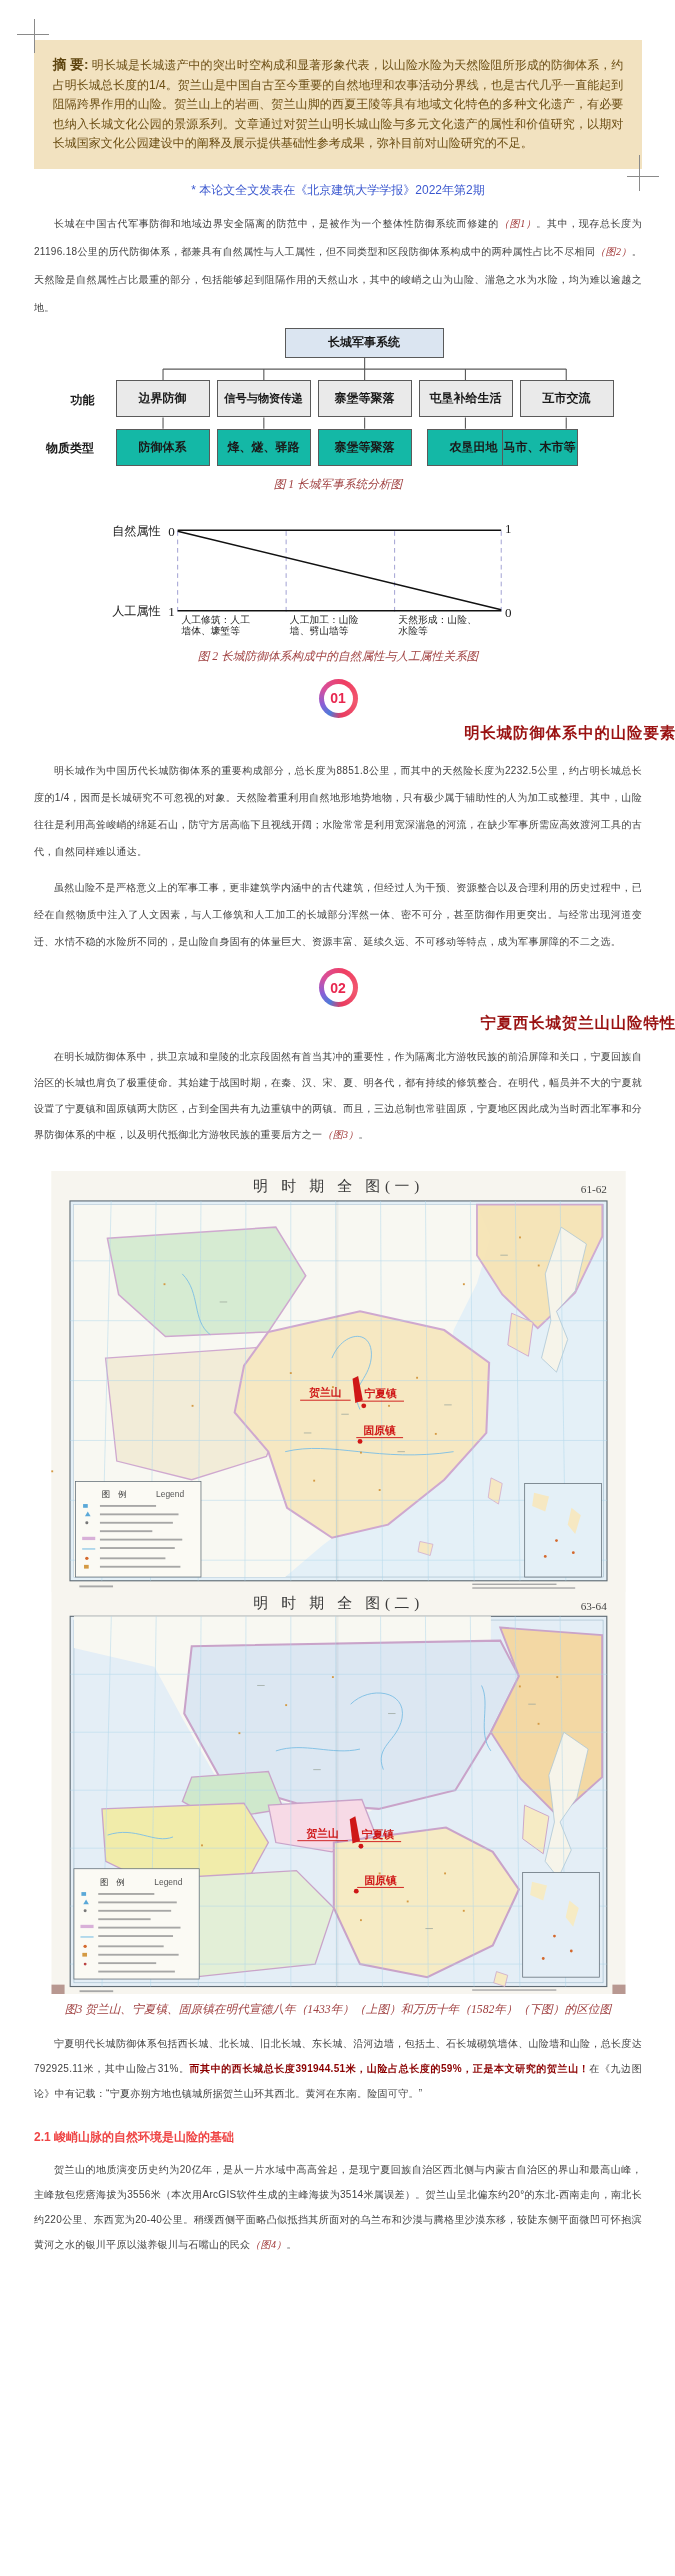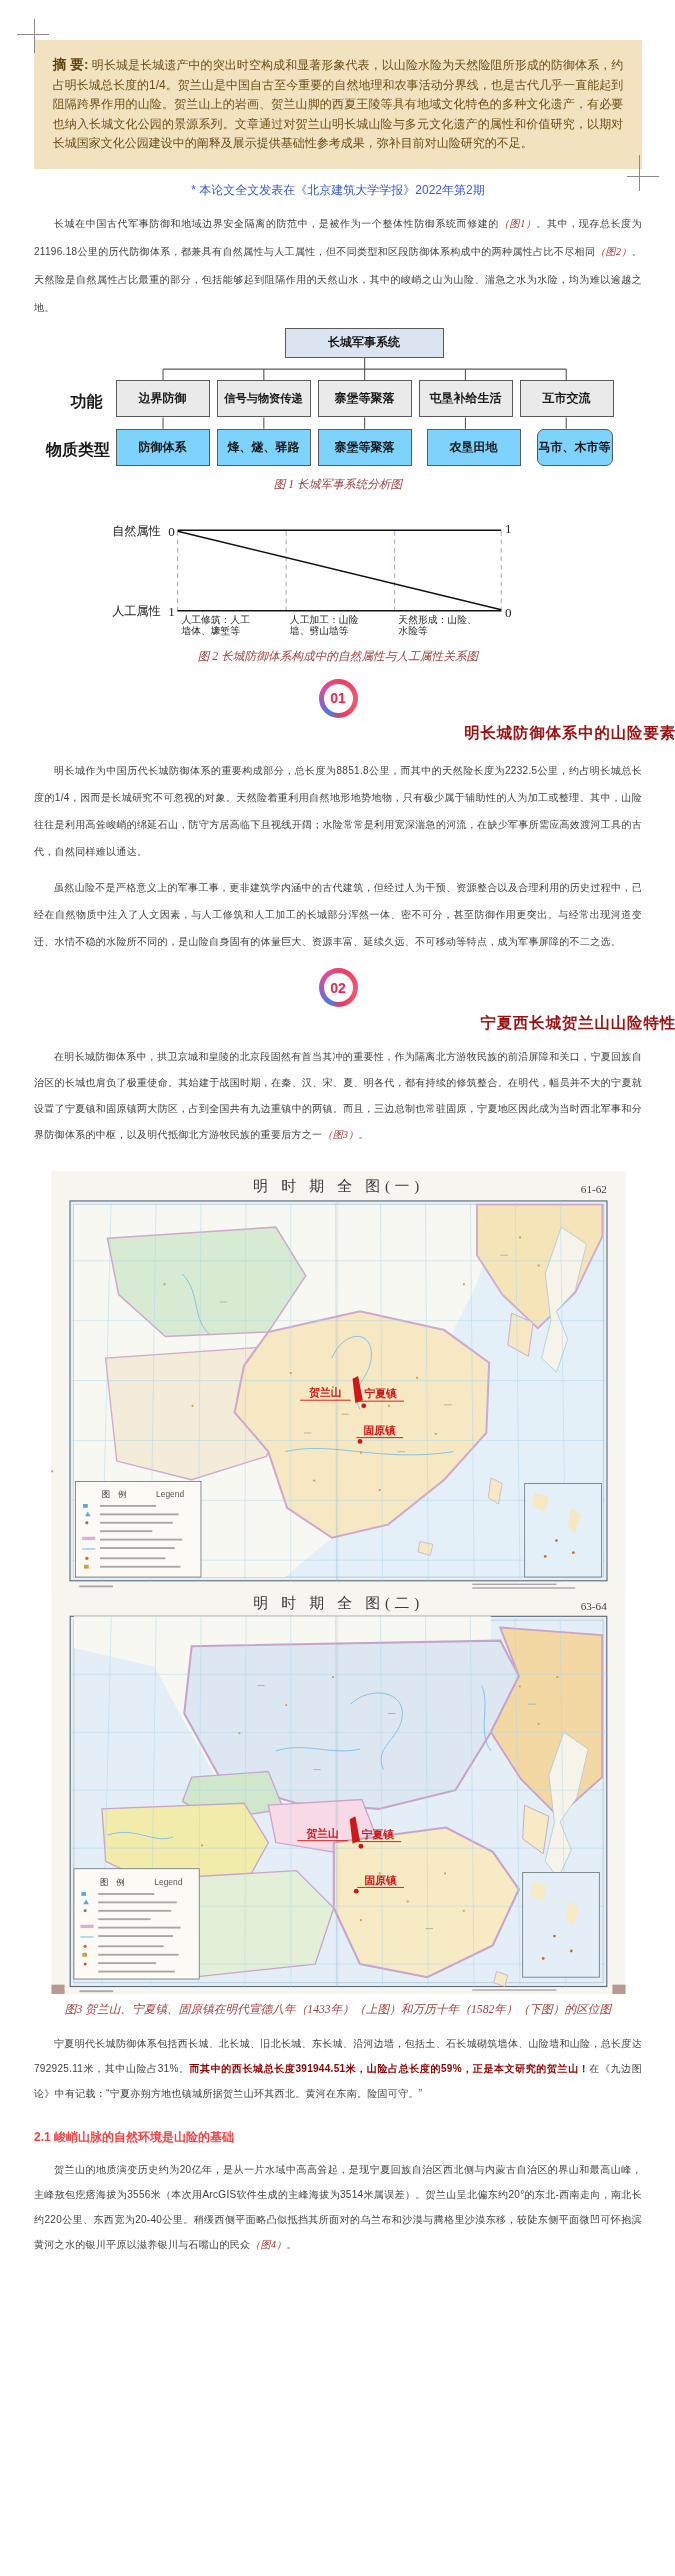--- a/index.html
+++ b/index.html
@@ -24,22 +24,22 @@
   .figref{color:#9e3232;font-style:italic;font-family:"Liberation Serif","DejaVu Serif",serif;}
   .boldred{color:#8b0000;font-weight:bold;}
   .p-space{margin-top:11.2px;}
   
   .fig1{width:599px;margin:5.6px auto 0 auto;position:relative;}
   .fig1 svg{display:block;}
   .f1box{position:absolute;box-sizing:border-box;border:1.2px solid #5a5a5a;display:flex;align-items:center;justify-content:center;
          font-weight:bold;font-size:12px;color:#1a1a1a;text-align:center;}
   .f1root{background:#dbe5f1;}
   .f1fn{background:#eaeaea;}
-  .f1mat{background:#7dd3fc;}
-  .f1rowlabel{position:absolute;font-weight:bold;font-size:16px;color:#1a1a1a;}
+  .f1mat{background:#14b8a6;}
+  .f1rowlabel{position:absolute;font-weight:bold;font-size:12px;color:#1a1a1a;}
   .figcaption{margin-top:8.4px;text-align:center;font-size:11.7px;color:#a04141;font-style:italic;
               font-family:"Liberation Serif","DejaVu Serif",serif;line-height:18px;}
   
   .fig2{margin:24px auto 0 auto;width:505px;}
   
   .sec-badge{margin:13px auto 0 auto;width:39px;height:39px;border-radius:50%;
      background:conic-gradient(from 210deg,#4f7bd9,#8a5fd6 40deg,#d94f9a 95deg,#ef3e62 170deg,#f2586f 250deg,#e93a5f 320deg,#4f7bd9 360deg);
      display:flex;align-items:center;justify-content:center;}
   .sec-badge .inner{width:29px;height:29px;border-radius:50%;background:#fff;display:flex;align-items:center;justify-content:center;
      font-weight:bold;font-size:14px;color:#e8274f;}
@@ -93,21 +93,21 @@
     <div class="f1rowlabel" style="left:7.5px;top:112px;">物质类型</div>
     <div class="f1box f1fn" style="left:77px;top:52px;width:94px;height:37px;">边界防御</div>
     <div class="f1box f1fn" style="left:178px;top:52px;width:94px;height:37px;font-size:11.2px;">信号与物资传递</div>
     <div class="f1box f1fn" style="left:279px;top:52px;width:94px;height:37px;">寨堡等聚落</div>
     <div class="f1box f1fn" style="left:380px;top:52px;width:94px;height:37px;">屯垦补给生活</div>
     <div class="f1box f1fn" style="left:481px;top:52px;width:94px;height:37px;">互市交流</div>
     <div class="f1box f1mat" style="left:77px;top:101px;width:94px;height:37px;">防御体系</div>
     <div class="f1box f1mat" style="left:178px;top:101px;width:94px;height:37px;">烽、燧、驿路</div>
     <div class="f1box f1mat" style="left:279px;top:101px;width:94px;height:37px;">寨堡等聚落</div>
     <div class="f1box f1mat" style="left:388px;top:101px;width:94px;height:37px;">农垦田地</div>
-    <div class="f1box f1mat" style="left:498px;top:101px;width:76px;height:37px;border-radius:7px;">马市、木市等</div>
+    <div class="f1box f1mat" style="left:463px;top:101px;width:76px;height:37px;">马市、木市等</div>
   </div>
   <div class="figcaption">图 1 长城军事系统分析图</div>
 
   <div class="fig2">
     <svg width="505" height="118" viewBox="0 0 540 126">
       <g font-size="13" fill="#222" font-family="Liberation Serif, DejaVu Serif, serif">
         <text x="28" y="18">自然属性</text>
         <text x="88" y="19" font-size="14">0</text>
         <text x="448" y="16" font-size="14">1</text>
         <text x="28" y="104">人工属性</text>

